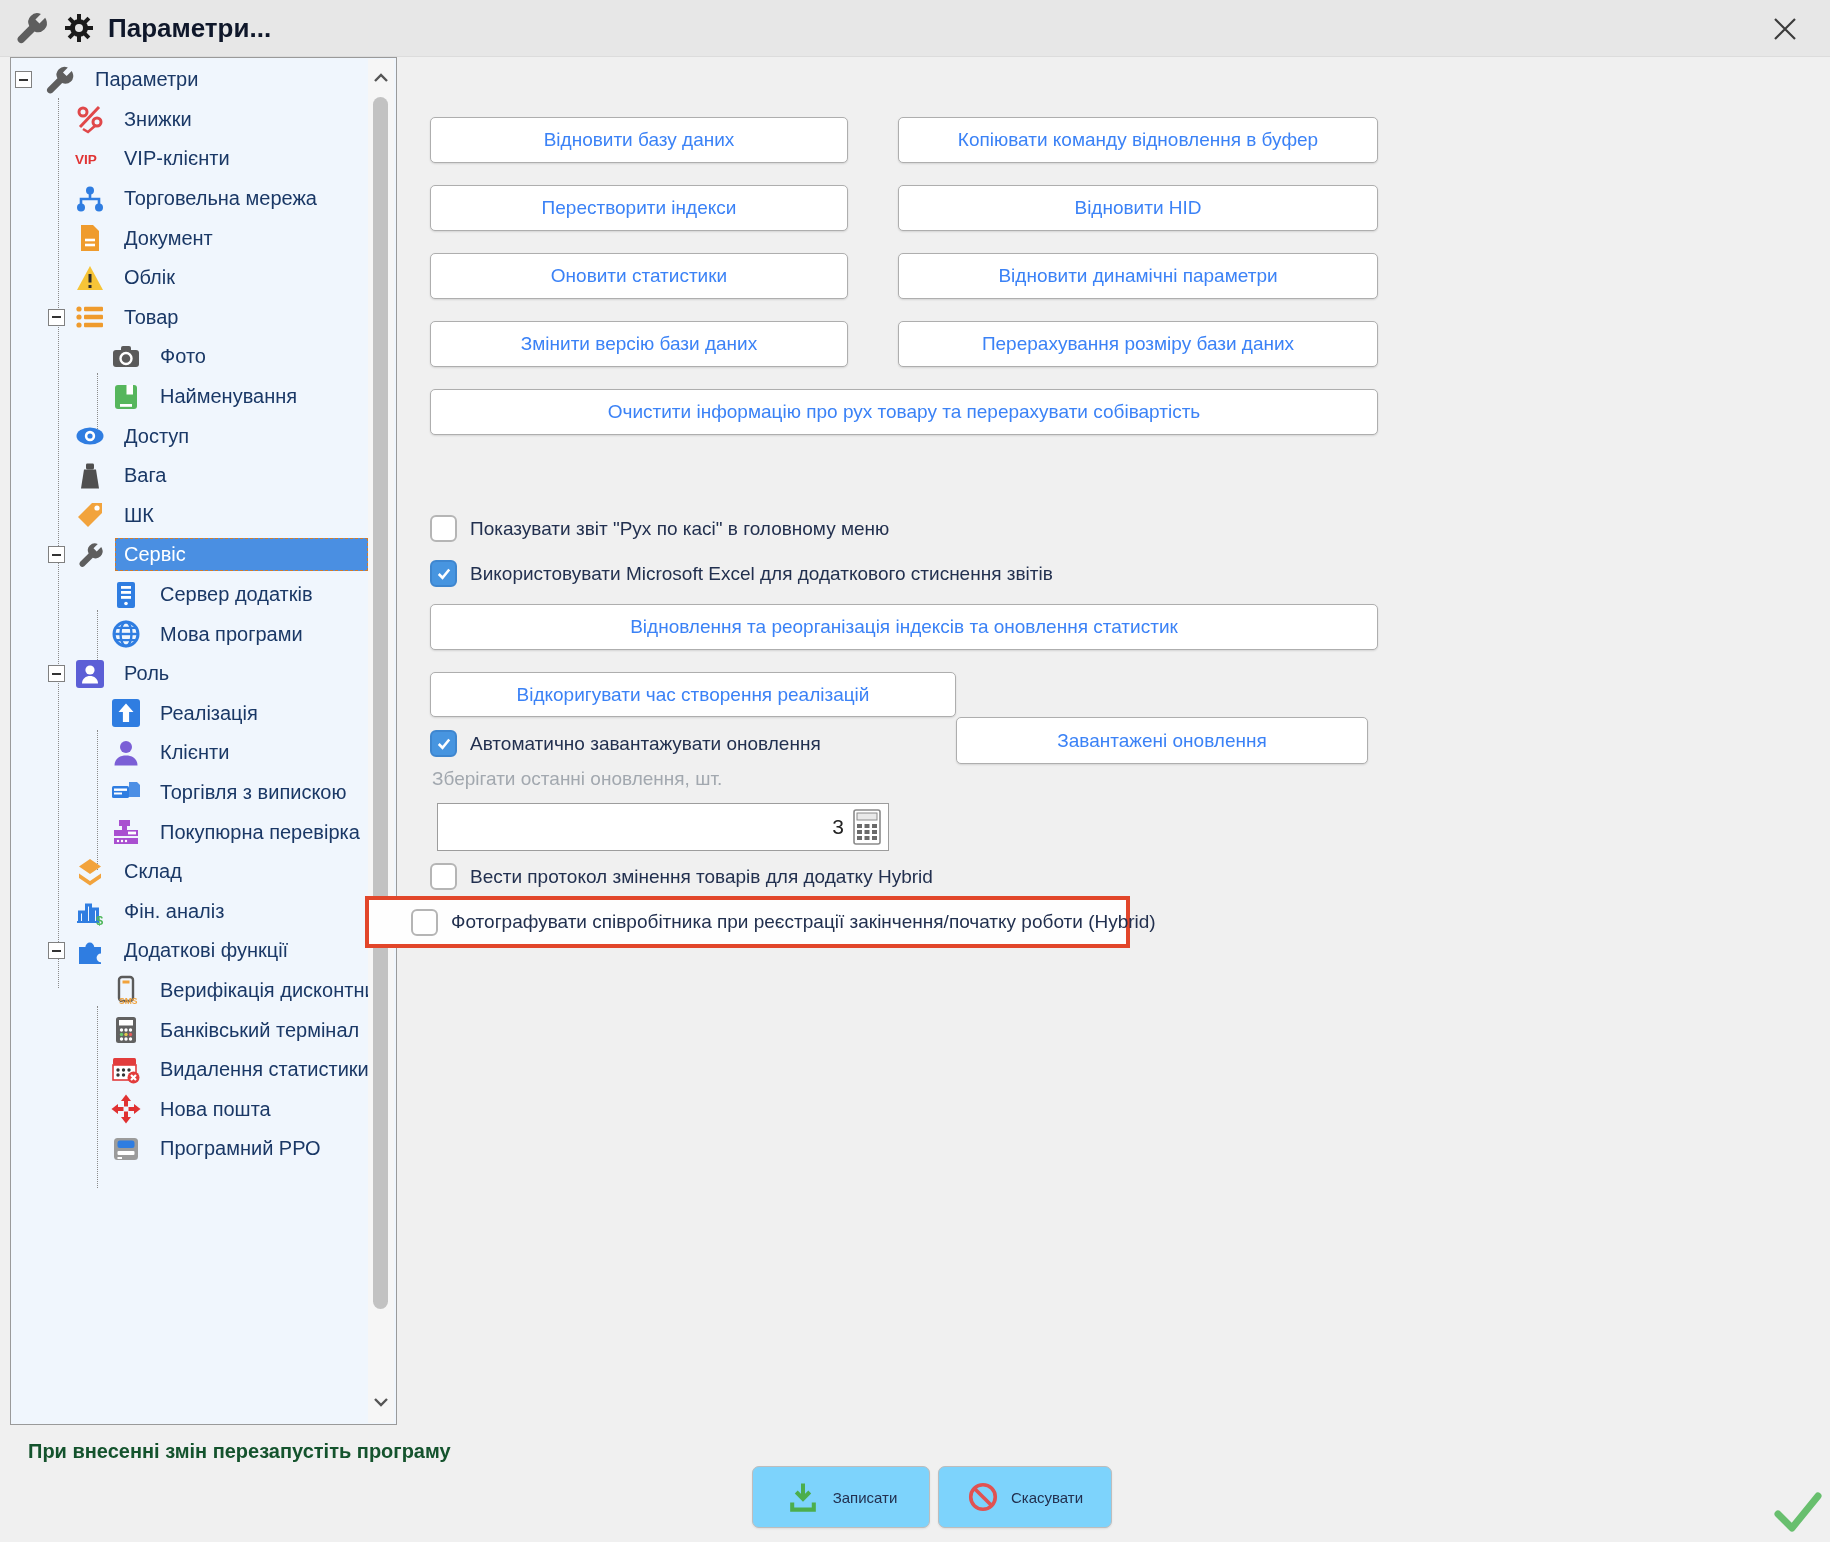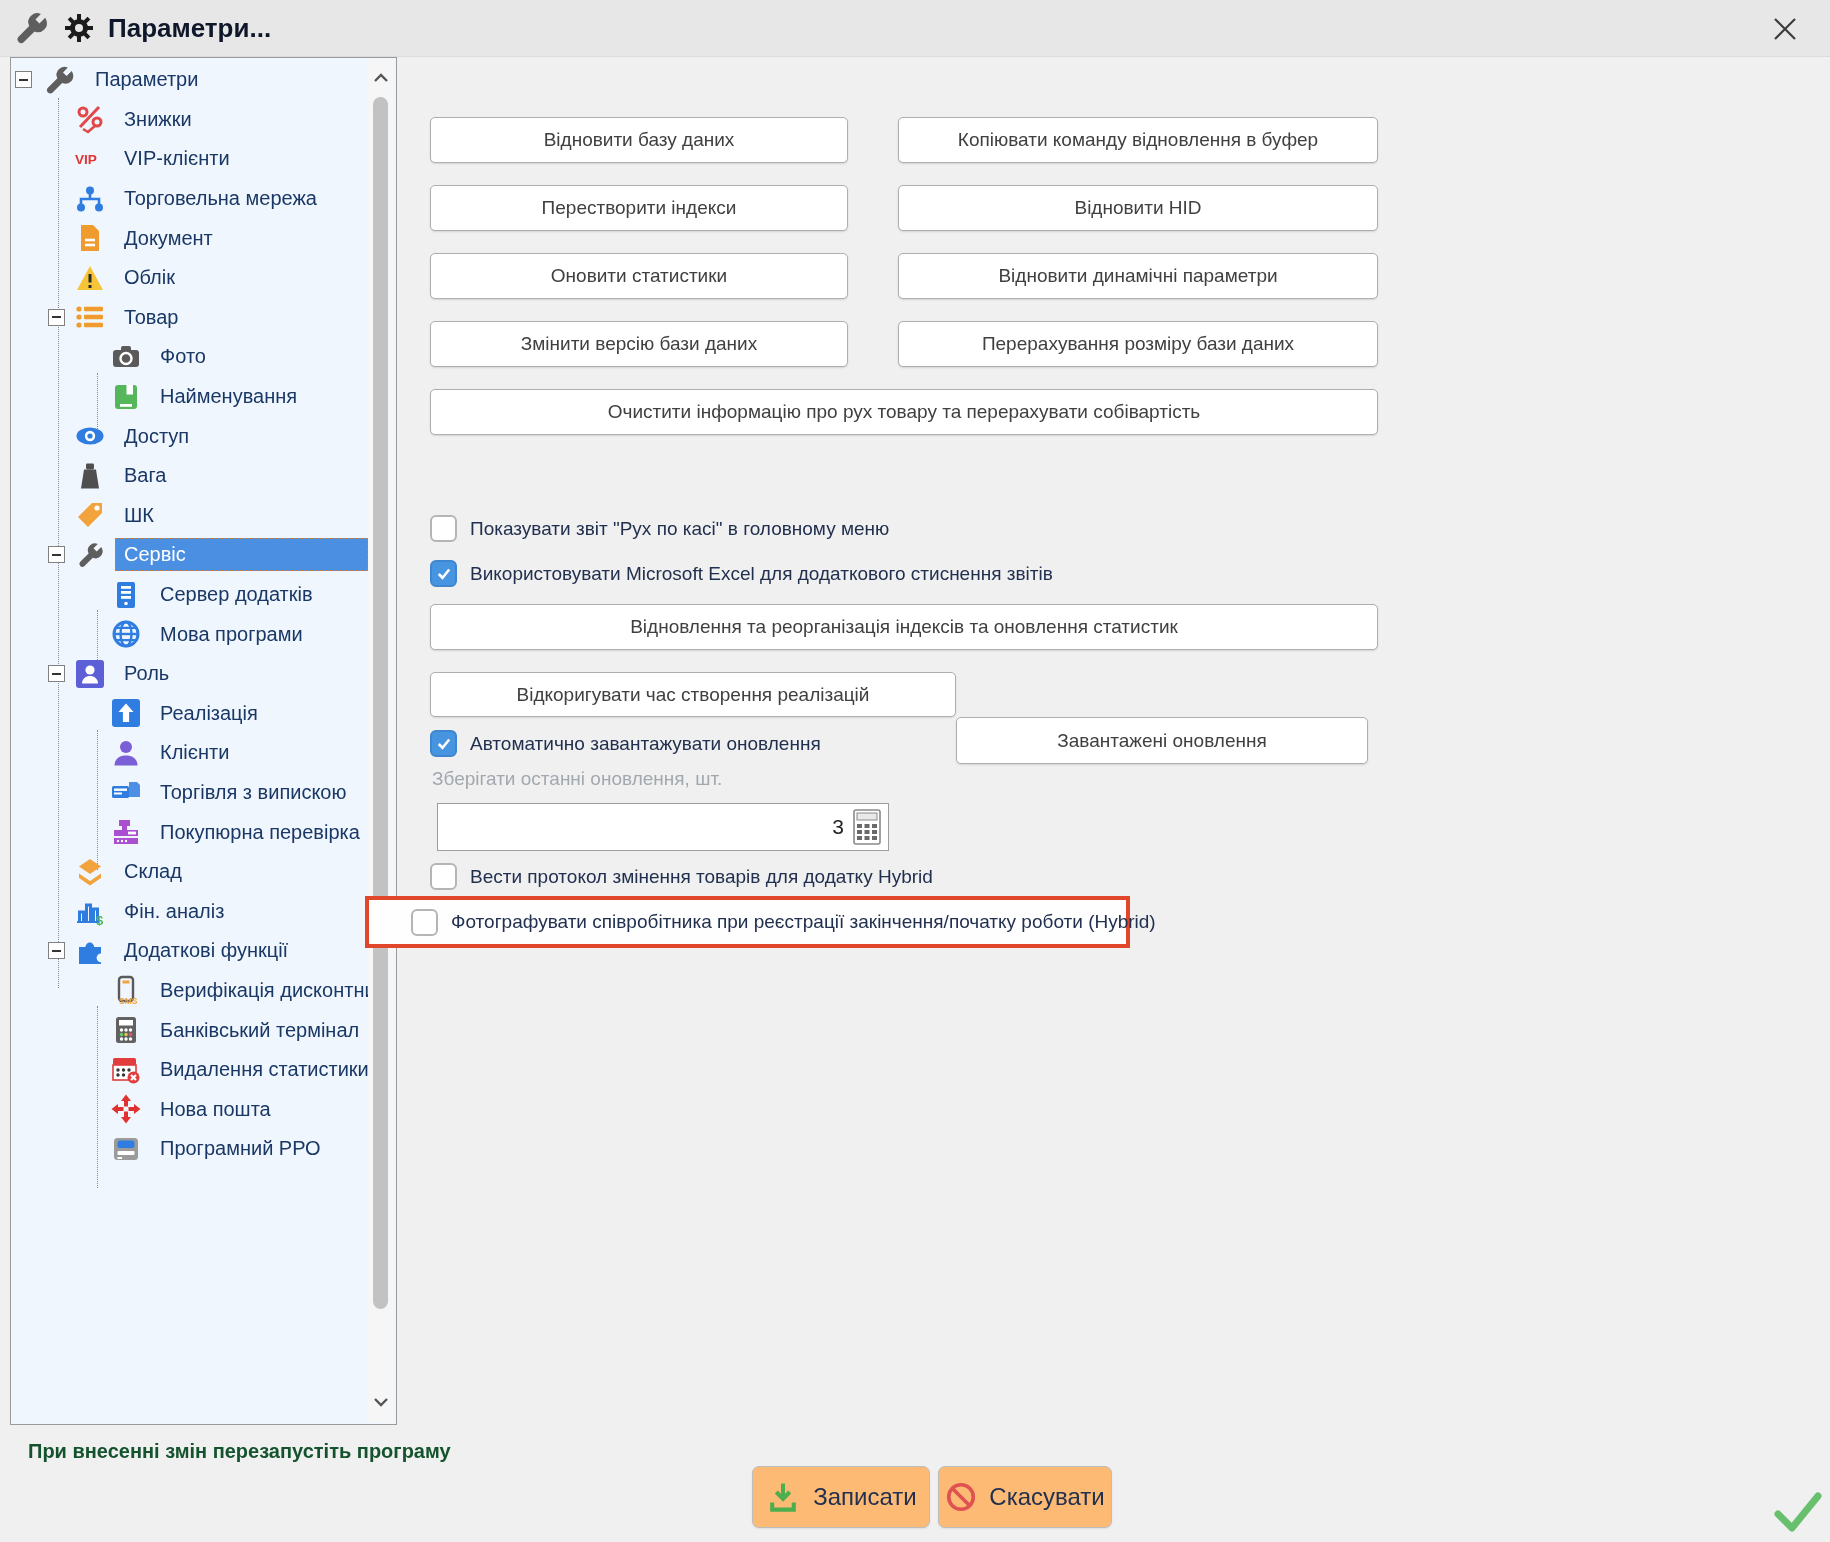--- a/index.html
+++ b/index.html
@@ -43,44 +43,44 @@
   
   .sb-track{position:absolute;right:2px;top:1px;width:26px;height:1364px;background:#f6f6f6;}
   .sb-thumb{position:absolute;left:5px;top:38px;width:15px;height:1212px;background:#c2c2c2;border-radius:8px;}
   .sb-arrow{position:absolute;left:2px;width:22px;height:22px;display:flex;align-items:center;justify-content:center;}
   .sb-arrow.up{top:8px;} .sb-arrow.down{top:1332px;}
   
   .btn{
     position:absolute;background:#fff;border:1px solid #aeaeae;border-radius:5px;
     box-shadow:0 1px 2px rgba(0,0,0,.12);
     display:flex;align-items:center;justify-content:center;
-    font-size:19px;color:#404040;box-sizing:border-box;text-align:center;
+    font-size:19px;color:#3b82f6;box-sizing:border-box;text-align:center;
   }
   
   .cbrow{position:absolute;display:flex;align-items:center;}
   .cb{flex:none;width:27px;height:27px;background:#fff;border:2px solid #b5b5b5;
     border-radius:6px;box-sizing:border-box;display:flex;align-items:center;justify-content:center;}
   .cb.checked{background:#4795e0;border-color:#3e86cf;}
   .cblabel{margin-left:13px;font-size:19px;color:#22304f;white-space:nowrap;}
   .gray-label{position:absolute;font-size:19px;color:#a2a8af;}
   .num-input{
     position:absolute;background:#fff;border:1px solid #9d9d9d;box-sizing:border-box;
     display:flex;align-items:center;justify-content:flex-end;padding-right:6px;
   }
   .num-value{font-size:21px;color:#222;margin-right:8px;}
   .red-frame{
     position:absolute;border:4px solid #e2462a;background:#fefefe;box-sizing:border-box;
     display:flex;align-items:center;padding-left:42px;
   }
   
   .footer-note{position:absolute;left:28px;top:1440px;font-size:20px;font-weight:bold;color:#14532d;}
   .fbtn{
-    position:absolute;background:#fdba74;border:1px solid #bdbdbd;border-radius:7px;
+    position:absolute;background:#7dd3fc;border:1px solid #bdbdbd;border-radius:7px;
     display:flex;align-items:center;justify-content:center;gap:12px;
-    font-size:24px;color:#22304f;box-sizing:border-box;box-shadow:0 1px 2px rgba(0,0,0,.08);
+    font-size:15px;color:#22304f;box-sizing:border-box;box-shadow:0 1px 2px rgba(0,0,0,.08);
   }
   .check-ok{position:absolute;left:1772px;top:1486px;}
 </style>
 </head>
 <body>
 
 <div class="titlebar">
   <span class="ticon" style="width:38px;height:38px;">
     <svg width="38" height="38" viewBox="0 0 30 30">
         <path d="M27 8.5a7 7 0 0 1-9.2 9.2l-8.6 8.6a3 3 0 0 1-4.2-4.2l8.6-8.6A7 7 0 0 1 22.8 4l-4.3 4.3 3.2 3.2L26.2 7z" fill="#5e5e5e"></path>

